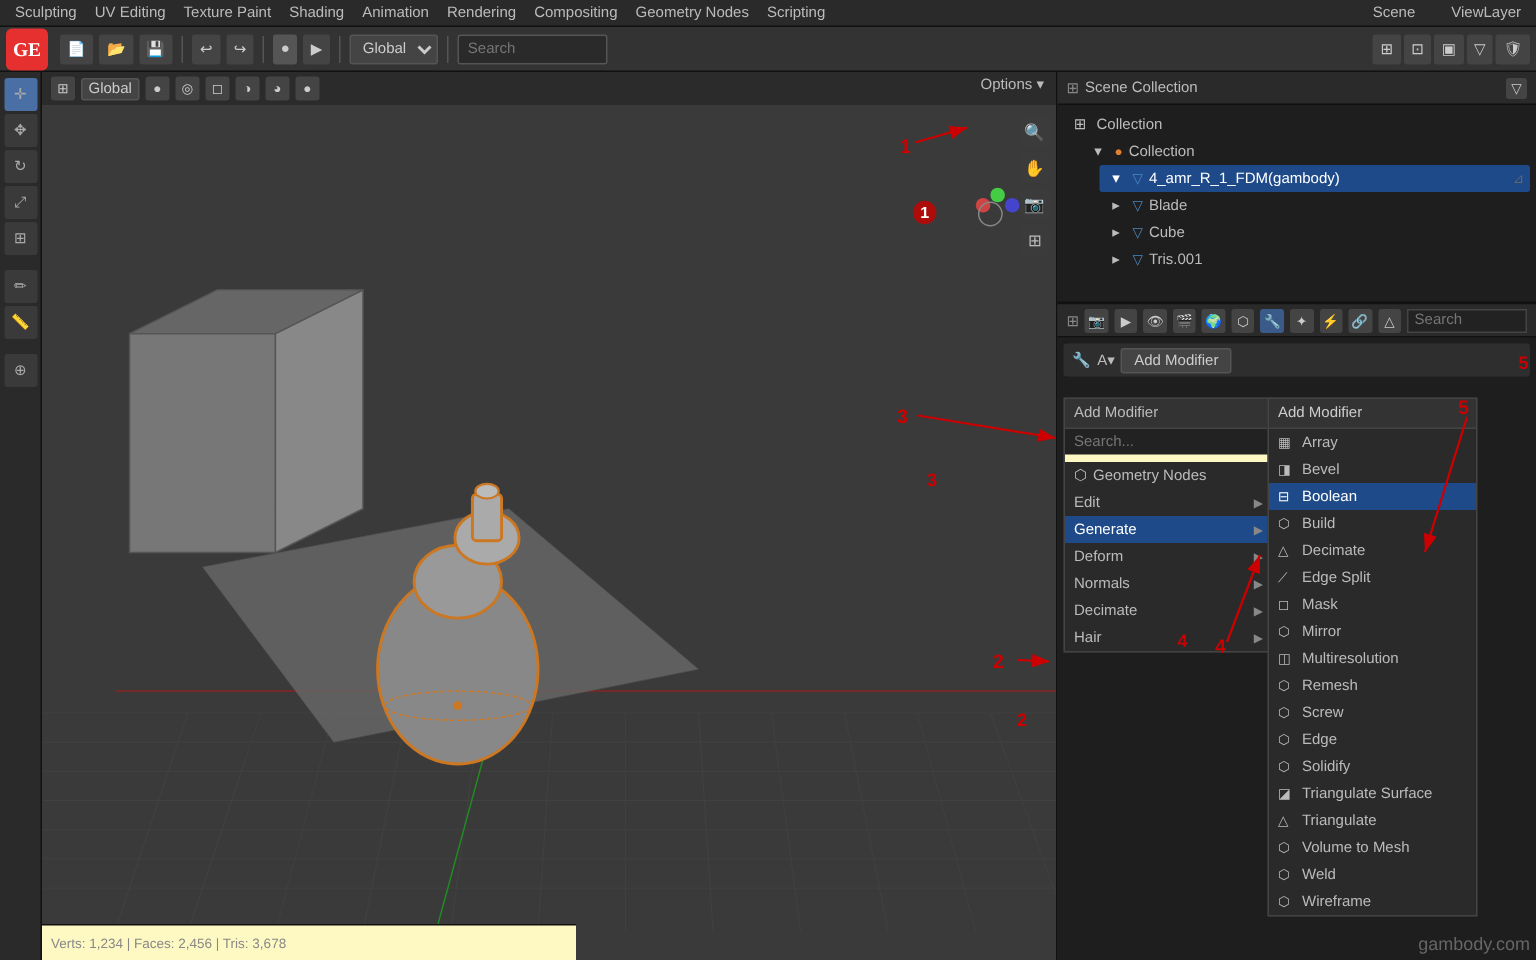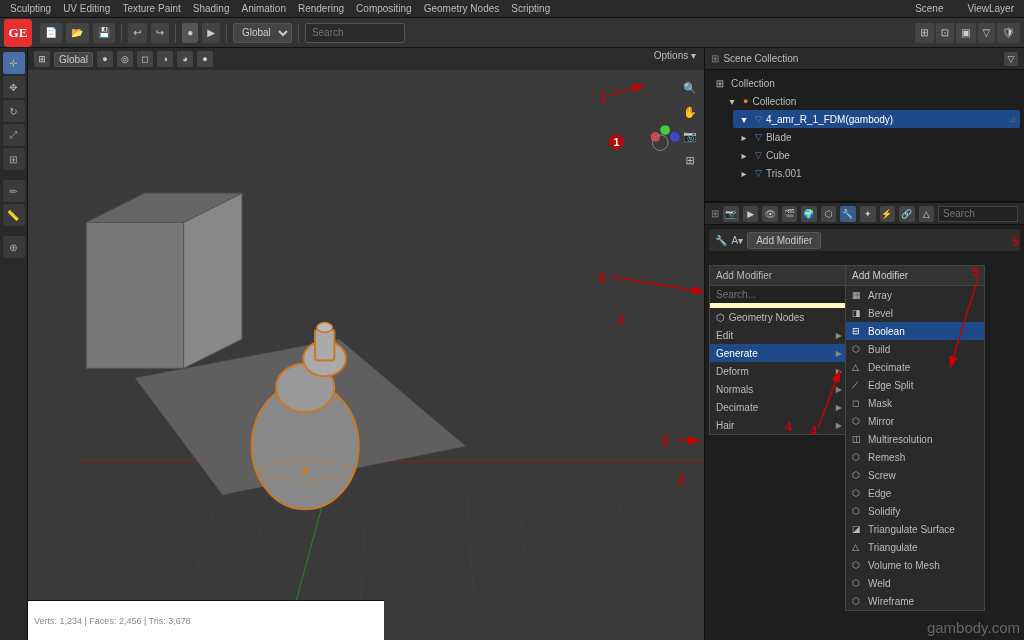--- a/index.html
+++ b/index.html
@@ -397,36 +397,36 @@
       z-index: 200;
       pointer-events: none;
     }
 
     
     #bottom-bar {
       position: absolute;
       bottom: 0;
       left: 0;
       right: 320px;
-      height: 40px;
-      background: #ffffff;
+      height: 24px;
+      background: #fef9c3;
       display: flex;
       align-items: center;
       padding: 0 6px;
       border-top: 1px solid #111;
       z-index: 10;
       margin-top: 38px;
     }
 
     
     #gambody-logo {
       position: absolute;
       bottom: 4px;
       right: 4px;
-      font-size: 15px;
+      font-size: 12px;
       color: #666;
       z-index: 300;
     }
   </style>
 </head>
 <body>
 
 <div id="top-menu-bar">
   <span class="menu-item">Sculpting</span>
   <span class="menu-item">UV Editing</span>

